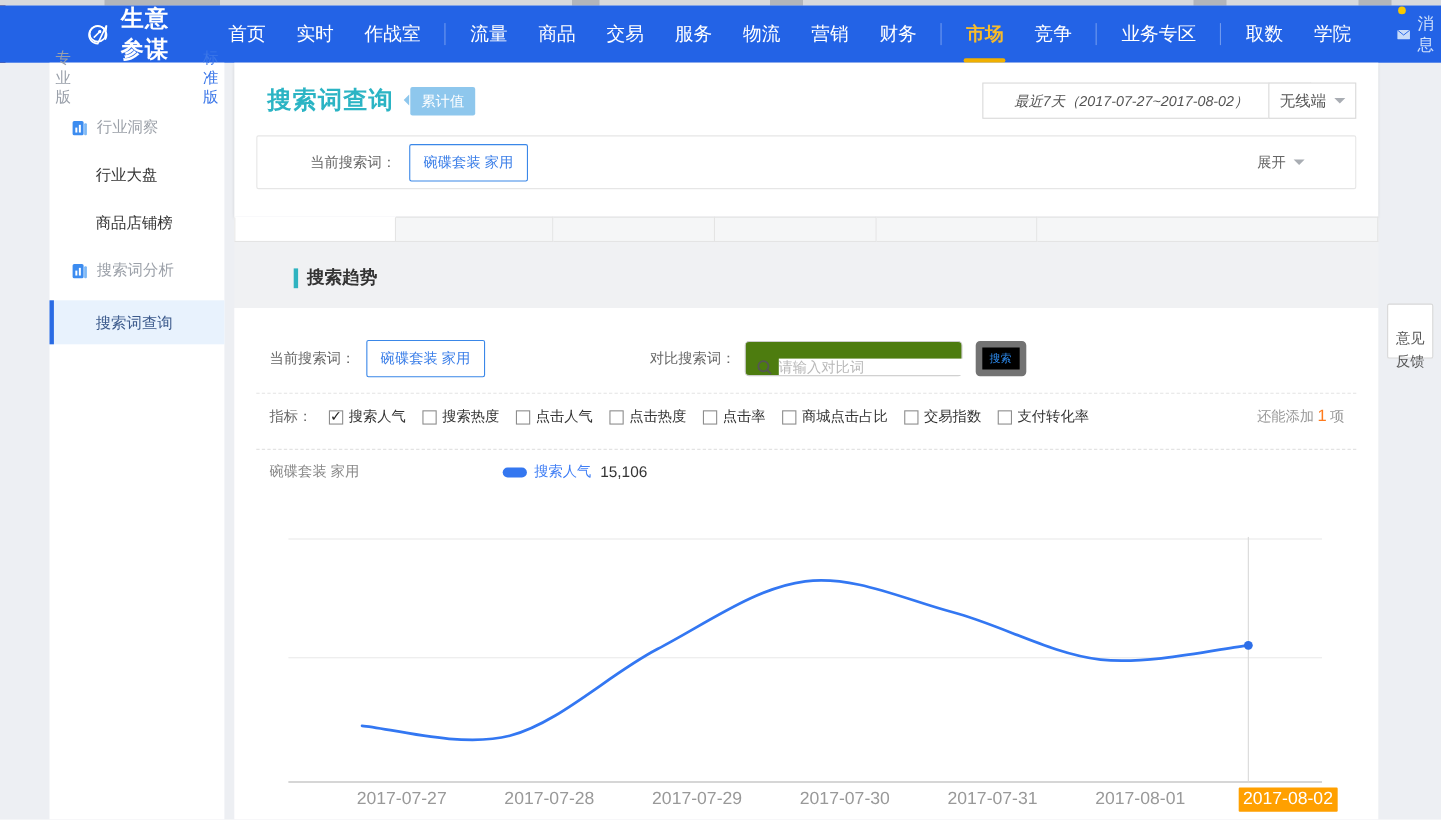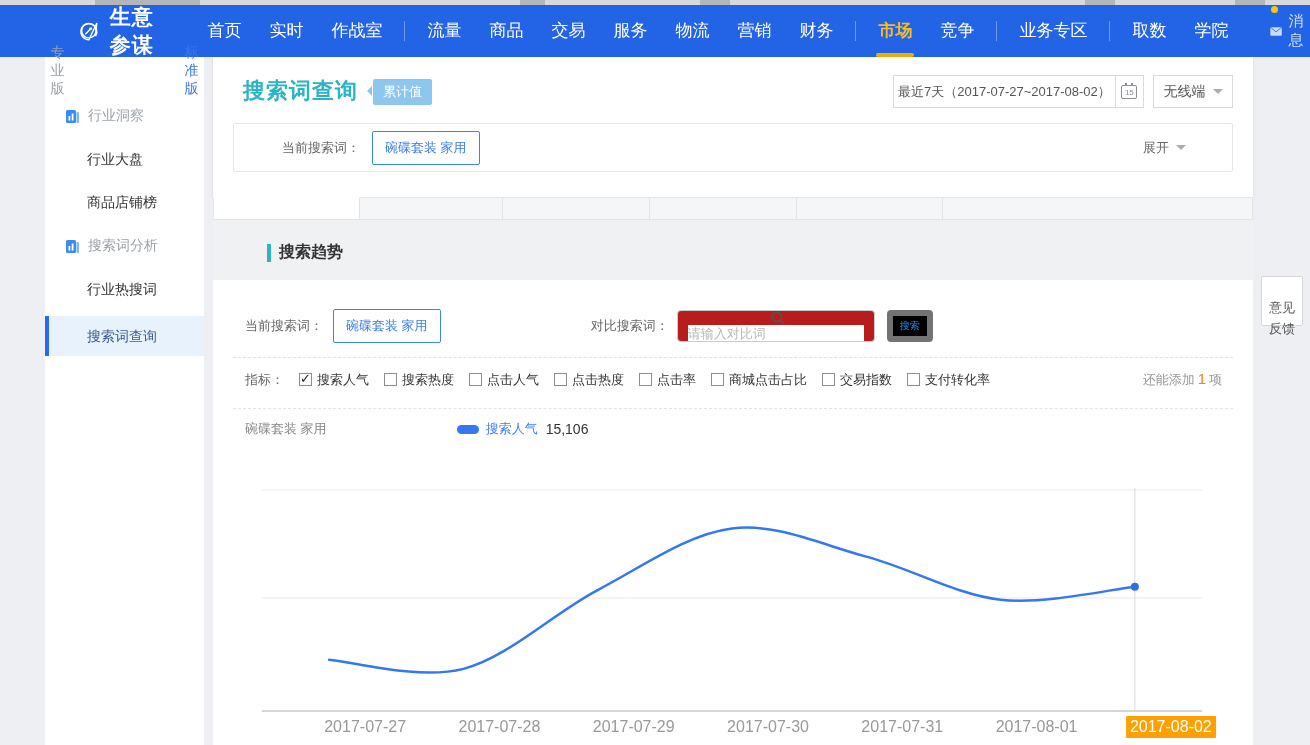--- a/index.html
+++ b/index.html
@@ -46,22 +46,22 @@
   
   .header-card { position:absolute; left:213px; top:57px; width:1040px; height:140px;
     background:#fff; box-shadow:0 1px 3px rgba(0,0,0,.10); }
   .page-title { position:absolute; left:30px; top:19px; font-size:22px; font-weight:bold;
     color:#2bb4c4; letter-spacing:1px; }
   .badge { position:absolute; left:160px; top:22px; background:#8ec7ed; color:#fff;
     font-size:13px; padding:4px 10px; border-radius:2px; }
   .badge::before { content:""; position:absolute; left:-6px; top:7px; border:5px solid transparent;
     border-right-color:#8ec7ed; border-left:none; }
   .date-box { position:absolute; left:680px; top:18px; height:33px; display:flex; cursor:pointer; }
-  .date-text { border:1px solid #d9d9d9; height:33px; line-height:31px; padding:0 4px;
-    font-size:13px; color:#555; background:#fff; }
+  .date-text { border:1px solid #d9d9d9; height:33px; line-height:31px; padding:0 28px;
+    font-size:13px; color:#555; background:#fff;font-style:italic; }
   .cal-btn { border:1px solid #d9d9d9; border-left:none; width:28px; height:33px; background:#fff;
     display:flex; align-items:center; justify-content:center; }
   .cal-icon { width:16px; height:14px; border:1px solid #8a8f96; border-radius:2px; position:relative;
     font-size:8px; color:#8a8f96; text-align:center; line-height:14px; }
   .cal-icon::before, .cal-icon::after { content:""; position:absolute; top:-3px; width:2px; height:3px;
     background:#8a8f96; }
   .cal-icon::before { left:3px; } .cal-icon::after { right:3px; }
   .wireless-box { position:absolute; left:940px; top:18px; width:80px; height:33px;
     border:1px solid #d9d9d9; background:#fff; display:flex; align-items:center;
     justify-content:center; font-size:14px; color:#555; cursor:pointer; }
@@ -87,21 +87,21 @@
   .section-title .bar { width:4px; height:18px; background:#2fb3c0; margin-right:8px; }
   .section-title .txt { font-size:16px; font-weight:bold; color:#333; }
 
   
   .trend-card { position:absolute; left:213px; top:280px; width:1040px; height:465px; background:#fff; }
   .row1 { position:absolute; left:0; top:30px; width:1040px; height:32px; display:flex; align-items:center; }
   .row1 .lbl { font-size:13px; color:#666; }
   .lbl-cur { margin-left:32px; }
   .lbl-cmp { margin-left:150px; }
   .search-input { width:198px; height:32px; border:1px solid #ccc; border-radius:4px; margin-left:8px;
-    display:flex; align-items:center; background:#b91c1c;flex-direction:column; }
+    display:flex; align-items:flex-end; background:#4d7c0f; }
   .search-input input { border:none; outline:none; flex:1; font-size:13px; color:#333;
     font-family:inherit; }
   .search-input input::placeholder { color:#b8b8b8; }
   .mag { margin:0 6px 0 10px; flex:0 0 auto; }
   .search-btn { width:46px; height:32px; margin-left:12px; background:#000000; border:6px solid #737373;
     border-radius:4px; color:#2d8cf0; font-size:10px; cursor:pointer; font-family:inherit; }
   .dashed-sep { position:absolute; left:20px; width:1000px; border-top:1px dashed #e3e3e3; }
   .metrics-row { position:absolute; left:0; top:90px; width:1040px; display:flex; align-items:center; }
   .metrics-row .lbl { font-size:13px; color:#666; margin-left:32px; }
   .metric { display:flex; align-items:center; margin-left:15px; cursor:pointer; }
@@ -204,21 +204,20 @@
     <div class="side-item">商品店铺榜</div>
     <div class="side-section">
       <svg width="15" height="15" viewBox="0 0 15 15">
         <rect x="1" y="1" width="10" height="13" rx="1.5" fill="#3c8cf0"></rect>
         <rect x="3.5" y="7" width="1.8" height="4.5" fill="#fff"></rect>
         <rect x="6.7" y="4.5" width="1.8" height="7" fill="#fff"></rect>
         <rect x="11.5" y="3" width="2.5" height="11" rx="1" fill="#7db8f5"></rect>
       </svg>
       <span class="txt">搜索词分析</span>
     </div>
-    <div class="side-item">行业热搜词</div>
     <div class="side-item active">搜索词查询</div>
   </div>
 
   <div class="header-card">
     <div class="page-title">搜索词查询</div>
     <div class="badge">累计值</div>
     <div class="date-box">
       <span class="date-text">最近7天（2017-07-27~2017-08-02）</span>
       <span class="cal-btn">
         <span class="cal-icon">15</span>

